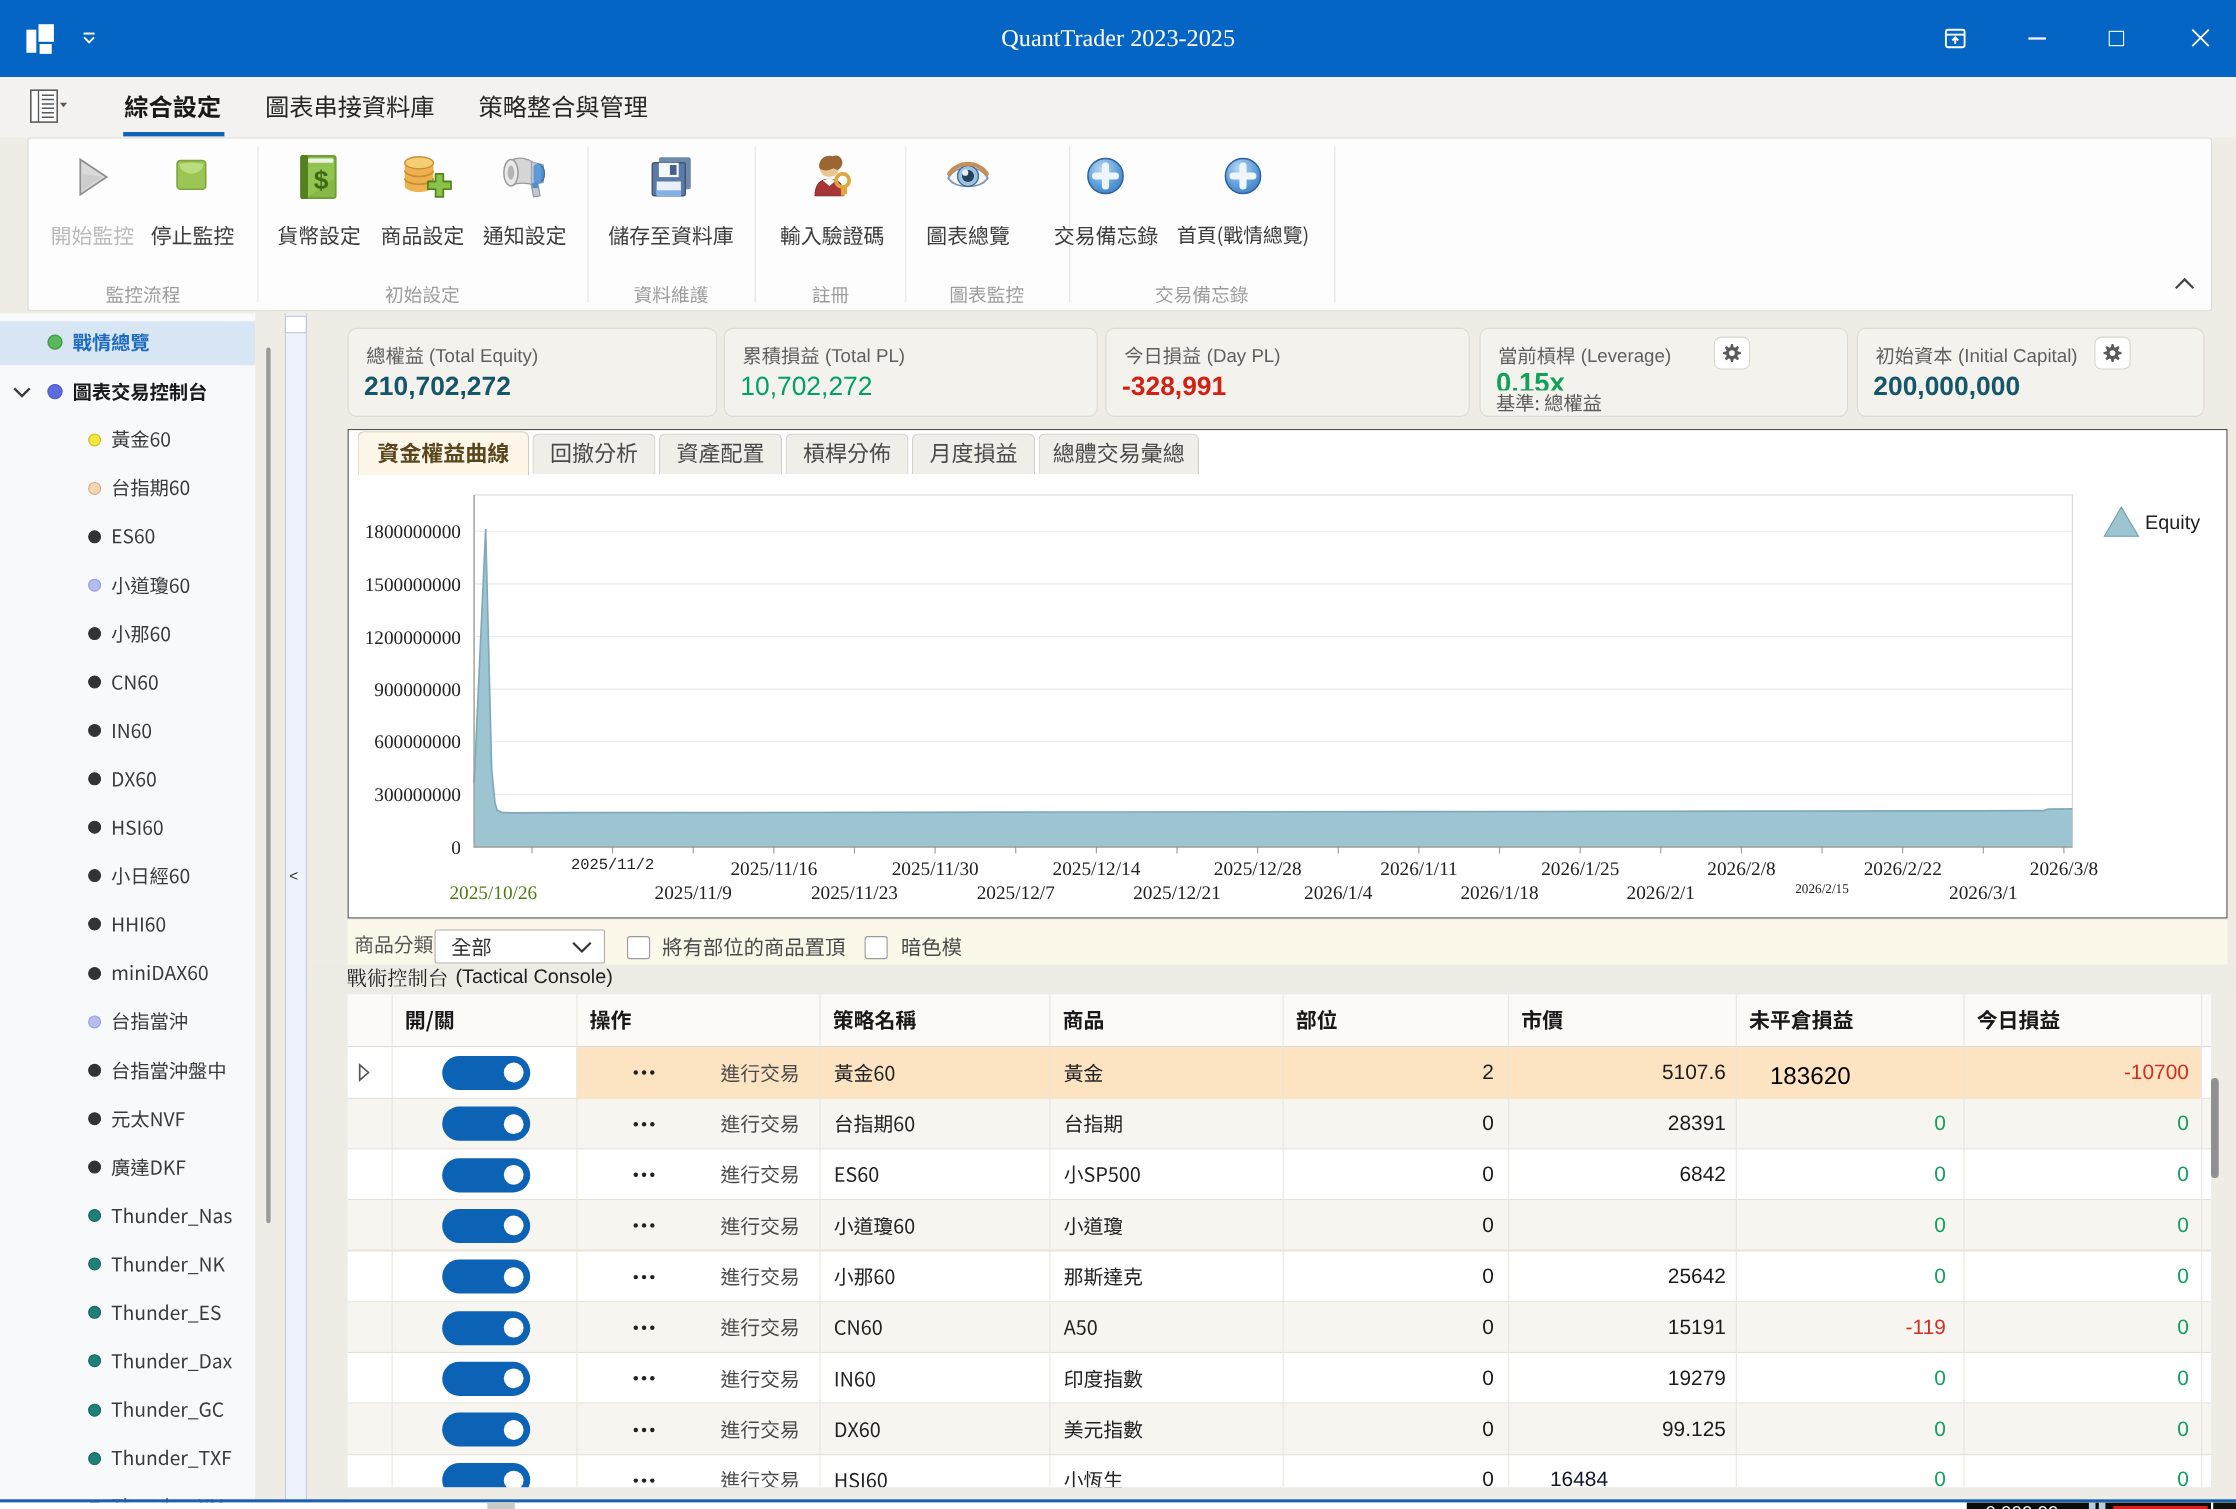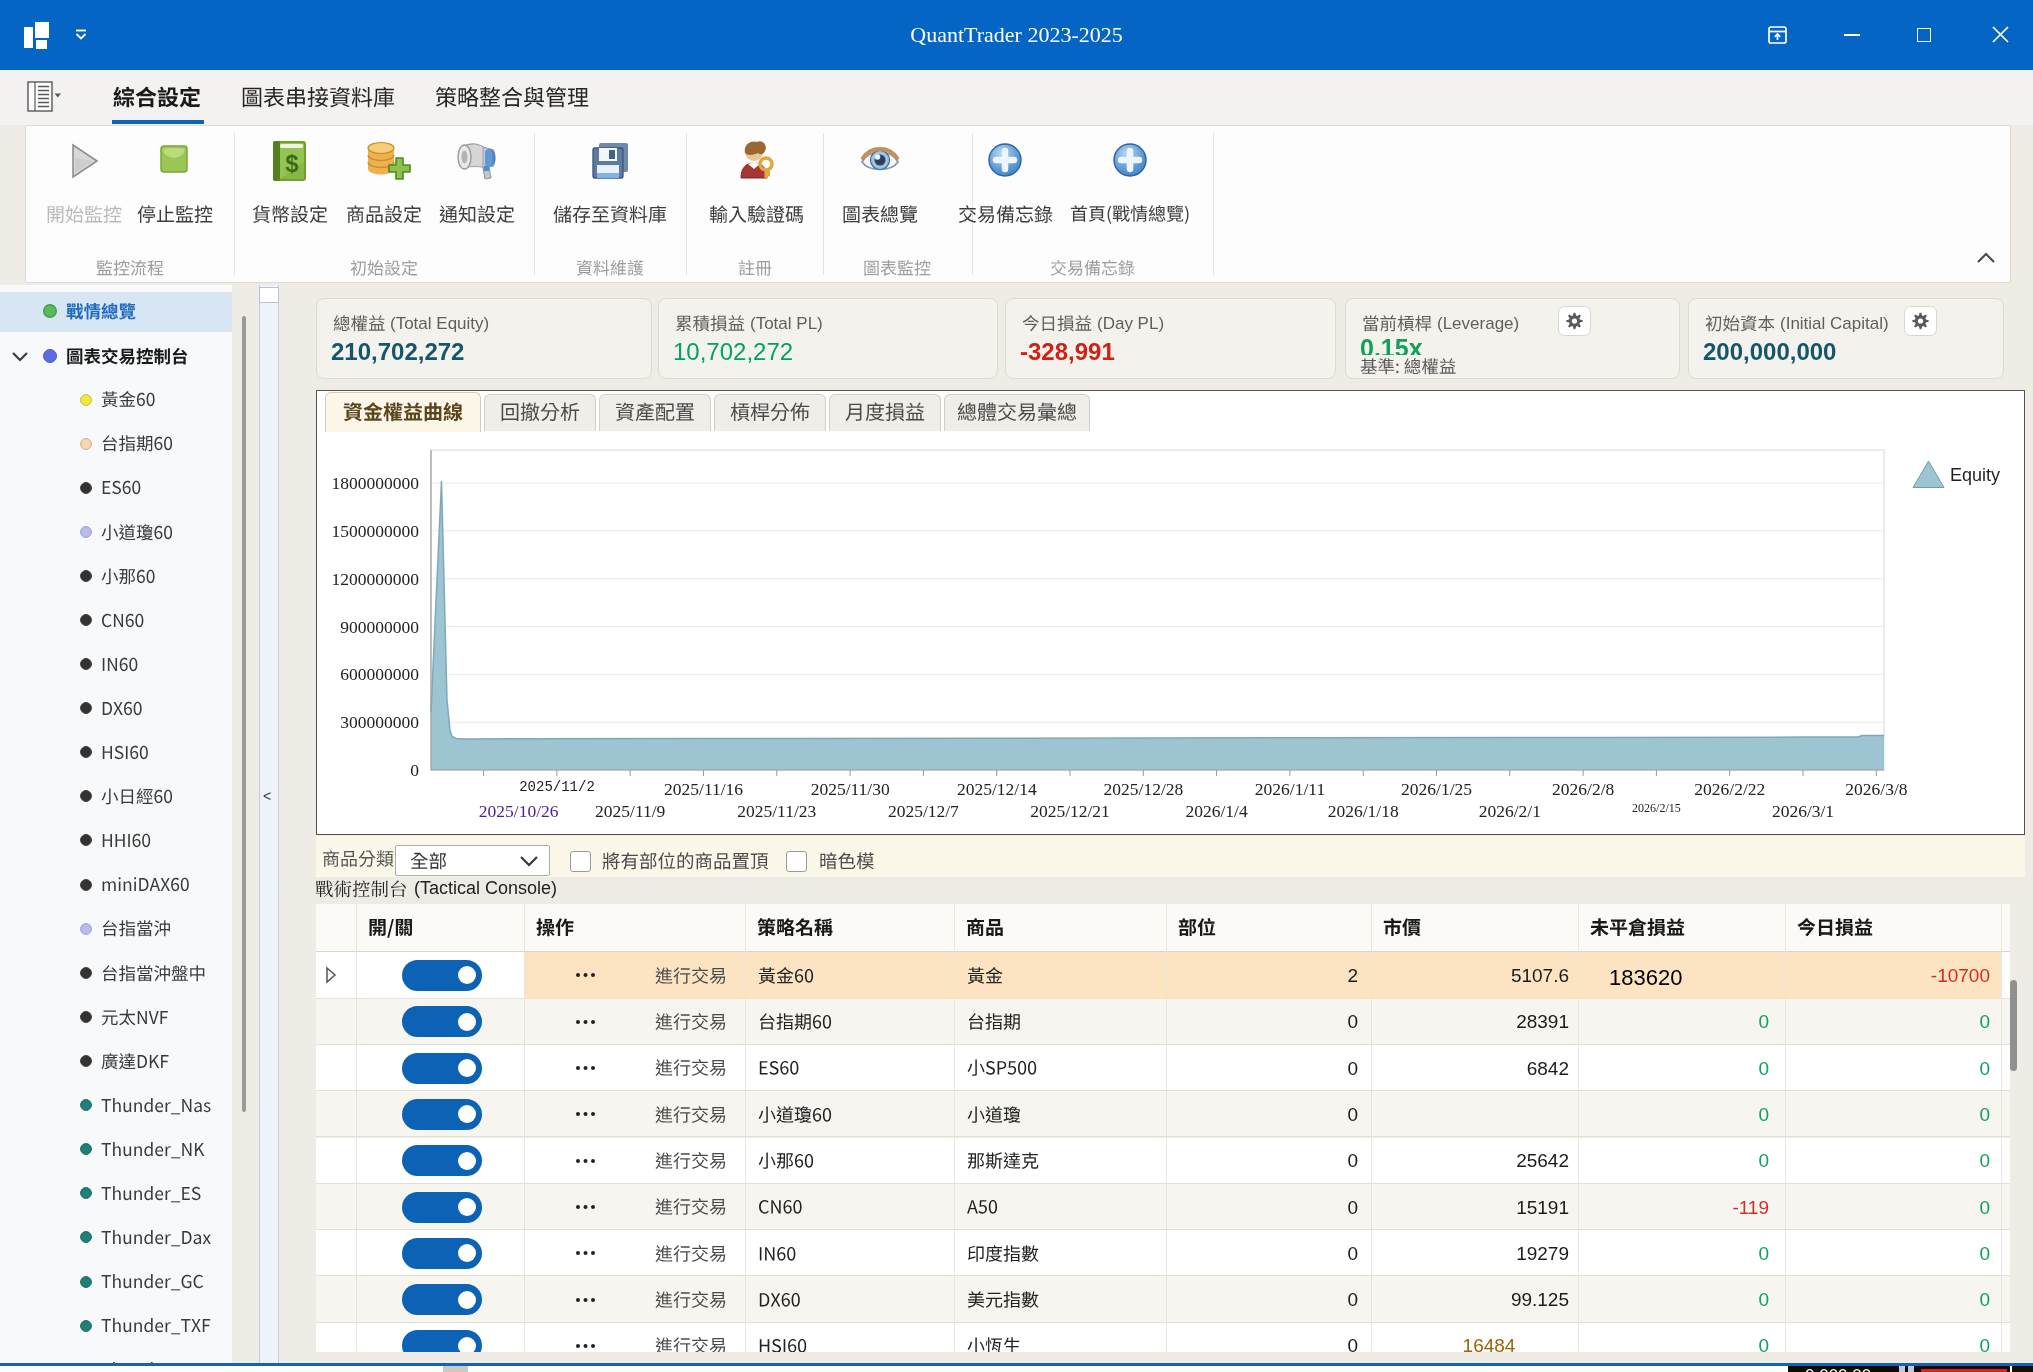--- a/index.html
+++ b/index.html
@@ -811,21 +811,21 @@
 <div class="abs" style="left:482.0px;top:779px;width:150px;text-align:center;font-family:Liberation Mono, monospace;font-size:14px;color:#222">2025/11/2</div>
 <div class="abs" style="left:628.6px;top:779px;width:150px;text-align:center;font-family:'Liberation Serif',serif;font-size:17.5px;color:#222">2025/11/16</div>
 <div class="abs" style="left:775.2px;top:779px;width:150px;text-align:center;font-family:'Liberation Serif',serif;font-size:17.5px;color:#222">2025/11/30</div>
 <div class="abs" style="left:921.8px;top:779px;width:150px;text-align:center;font-family:'Liberation Serif',serif;font-size:17.5px;color:#222">2025/12/14</div>
 <div class="abs" style="left:1068.4px;top:779px;width:150px;text-align:center;font-family:'Liberation Serif',serif;font-size:17.5px;color:#222">2025/12/28</div>
 <div class="abs" style="left:1215.0px;top:779px;width:150px;text-align:center;font-family:'Liberation Serif',serif;font-size:17.5px;color:#222">2026/1/11</div>
 <div class="abs" style="left:1361.6px;top:779px;width:150px;text-align:center;font-family:'Liberation Serif',serif;font-size:17.5px;color:#222">2026/1/25</div>
 <div class="abs" style="left:1508.2px;top:779px;width:150px;text-align:center;font-family:'Liberation Serif',serif;font-size:17.5px;color:#222">2026/2/8</div>
 <div class="abs" style="left:1654.8px;top:779px;width:150px;text-align:center;font-family:'Liberation Serif',serif;font-size:17.5px;color:#222">2026/2/22</div>
 <div class="abs" style="left:1801.4px;top:779px;width:150px;text-align:center;font-family:'Liberation Serif',serif;font-size:17.5px;color:#222">2026/3/8</div>
-<div class="abs" style="left:408.6px;top:801px;width:150px;text-align:right;font-family:'Liberation Serif',serif;font-size:17.5px;color:#4c1d95">2025/10/26</div>
+<div class="abs" style="left:408.6px;top:801px;width:150px;text-align:left;font-family:'Liberation Serif',serif;font-size:17.5px;color:#4d7c0f">2025/10/26</div>
 <div class="abs" style="left:555.2px;top:801px;width:150px;text-align:center;font-family:'Liberation Serif',serif;font-size:17.5px;color:#222">2025/11/9</div>
 <div class="abs" style="left:701.8px;top:801px;width:150px;text-align:center;font-family:'Liberation Serif',serif;font-size:17.5px;color:#222">2025/11/23</div>
 <div class="abs" style="left:848.4px;top:801px;width:150px;text-align:center;font-family:'Liberation Serif',serif;font-size:17.5px;color:#222">2025/12/7</div>
 <div class="abs" style="left:995.0px;top:801px;width:150px;text-align:center;font-family:'Liberation Serif',serif;font-size:17.5px;color:#222">2025/12/21</div>
 <div class="abs" style="left:1141.6px;top:801px;width:150px;text-align:center;font-family:'Liberation Serif',serif;font-size:17.5px;color:#222">2026/1/4</div>
 <div class="abs" style="left:1288.2px;top:801px;width:150px;text-align:center;font-family:'Liberation Serif',serif;font-size:17.5px;color:#222">2026/1/18</div>
 <div class="abs" style="left:1434.8px;top:801px;width:150px;text-align:center;font-family:'Liberation Serif',serif;font-size:17.5px;color:#222">2026/2/1</div>
 <div class="abs" style="left:1581.4px;top:801px;width:150px;text-align:center;font-family:'Liberation Serif',serif;font-size:12px;color:#222">2026/2/15</div>
 <div class="abs" style="left:1728.0px;top:801px;width:150px;text-align:center;font-family:'Liberation Serif',serif;font-size:17.5px;color:#222">2026/3/1</div>
 <div class="abs" style="left:1950px;top:465px;font-size:18px;color:#1f1f1f">Equity</div>
@@ -1255,21 +1255,21 @@
     </g>
   </svg>
 <svg class="vt" style="left:967.0px;top:1334.2px" width="54.0" height="25">
     <g fill="#222" transform="translate(0,18.4) scale(0.018000,-0.018000)">
       <use href="#r5c0f" x="0"></use>
       <use href="#r6046" x="1000"></use>
       <use href="#r751f" x="2000"></use>
     </g>
   </svg>
 <div style="font-size:19px;position:absolute;text-align:right;width:160px;left:1198px;top:1335.3px;color:#1b1b1b">0</div>
-<div style="font-size:19px;position:absolute;text-align:center;width:160px;left:1409px;top:1335.3px;color:#a16207">16484</div>
+<div style="font-size:19px;position:absolute;text-align:left;width:160px;left:1409px;top:1335.3px;color:#0f172a">16484</div>
 <div style="font-size:19px;position:absolute;text-align:right;width:160px;left:1609px;top:1335.3px;color:#12a05f">0</div>
 <div style="font-size:19px;position:absolute;text-align:right;width:160px;left:1830px;top:1335.3px;color:#12a05f">0</div>
 <div class="abs" style="left:356px;top:904px;width:1px;height:448px;background:#e7e4db;opacity:0.9"></div>
 <div class="abs" style="left:524px;top:904px;width:1px;height:448px;background:#e7e4db;opacity:0.9"></div>
 <div class="abs" style="left:745px;top:904px;width:1px;height:448px;background:#e7e4db;opacity:0.9"></div>
 <div class="abs" style="left:954px;top:904px;width:1px;height:448px;background:#e7e4db;opacity:0.9"></div>
 <div class="abs" style="left:1166px;top:904px;width:1px;height:448px;background:#e7e4db;opacity:0.9"></div>
 <div class="abs" style="left:1371px;top:904px;width:1px;height:448px;background:#e7e4db;opacity:0.9"></div>
 <div class="abs" style="left:1578px;top:904px;width:1px;height:448px;background:#e7e4db;opacity:0.9"></div>
 <div class="abs" style="left:1785px;top:904px;width:1px;height:448px;background:#e7e4db;opacity:0.9"></div>

